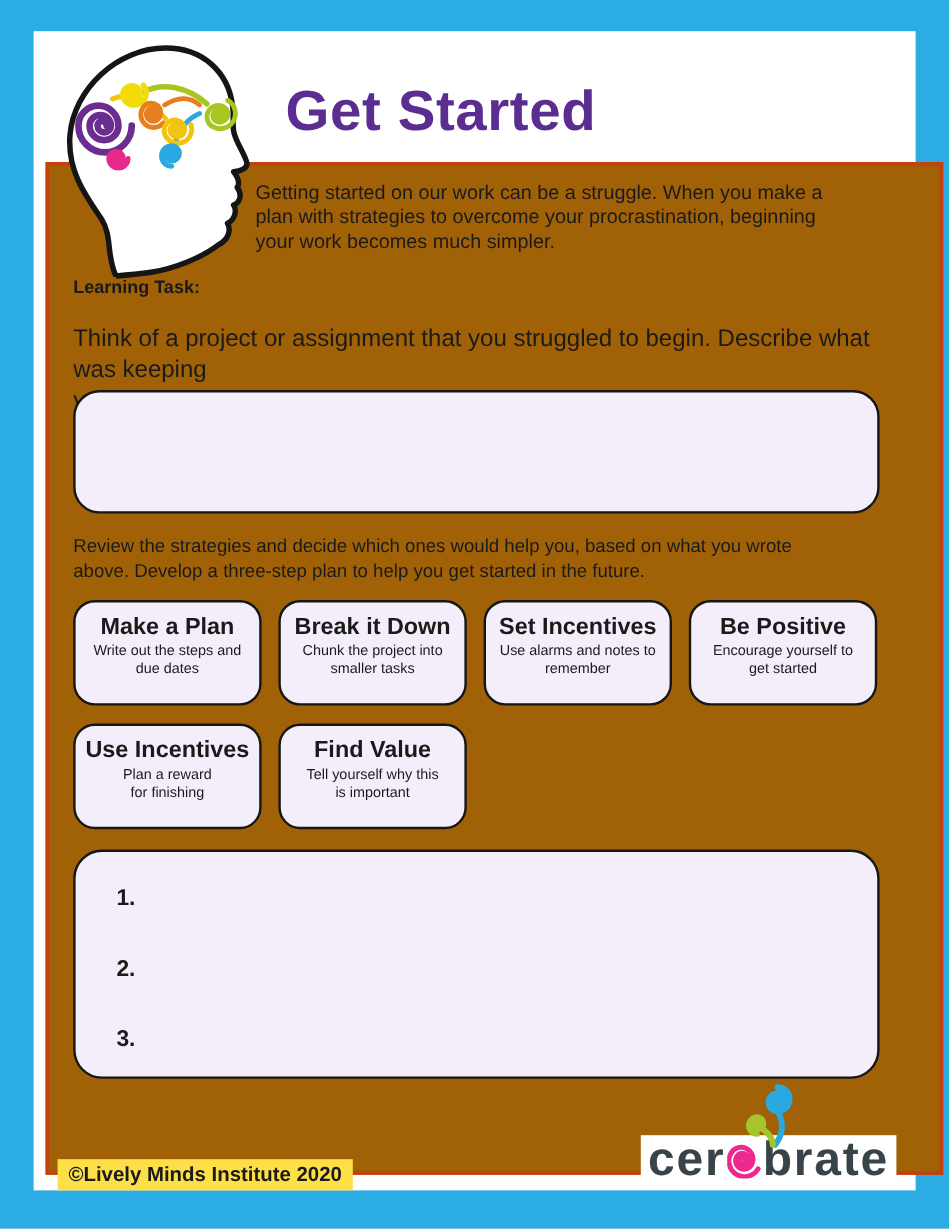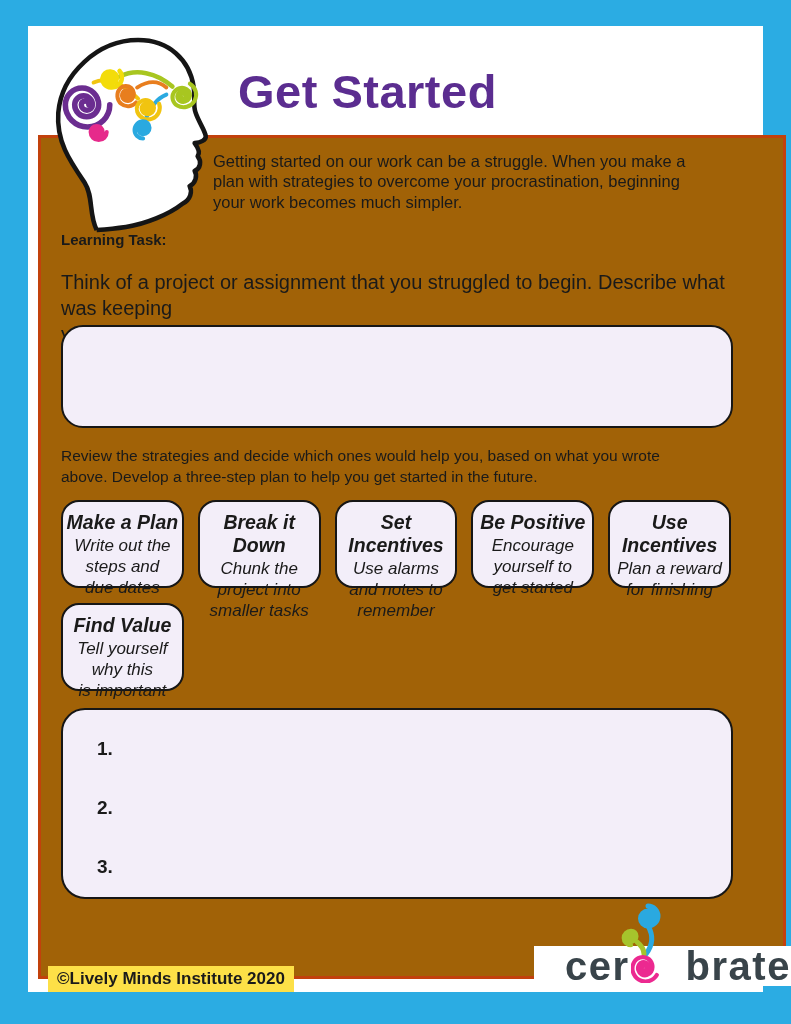--- a/index.html
+++ b/index.html
@@ -14,34 +14,34 @@
   .intro{position:absolute;left:172px;top:13px;width:548px;font-size:16.5px;
          line-height:1.24;white-space:pre-line;}
   .lt-heading{position:absolute;left:20px;top:93px;font-size:15px;font-weight:bold;}
   .lt-prompt{position:absolute;left:20px;top:131px;width:690px;font-size:20px;
              line-height:1.3;white-space:pre-line;}
   .panel{background:#F3EEF9;border:2.5px solid #161616;box-sizing:border-box;}
   .answer-box{position:absolute;left:20px;top:187px;width:672px;height:103px;border-radius:22px;}
   .review{position:absolute;left:20px;top:308px;width:690px;font-size:15.5px;
           line-height:1.35;white-space:pre-line;}
   .cards{position:absolute;left:20px;top:362px;width:670px;display:grid;
-         grid-template-columns:1fr 1fr 1fr 1fr 1fr;grid-template-rows:88px 88px;
-         column-gap:14px;row-gap:15px;font-style:italic;}
+         grid-template-columns:1fr 1fr 1fr 1fr;grid-template-rows:88px 88px;
+         column-gap:14px;row-gap:15px;}
   .card{border-radius:18px;text-align:center;padding-top:9px;}
   .card .c-title{font-size:19.5px;font-weight:bold;margin-bottom:1px;}
-  .card .c-desc{font-size:17px;line-height:1.24;white-space:pre-line;}
+  .card .c-desc{font-size:12px;line-height:1.24;white-space:pre-line;}
   .plan-box{position:absolute;left:20px;top:570px;width:672px;height:191px;border-radius:24px;}
   .plan-step{position:absolute;left:34px;font-size:19px;font-weight:bold;}
   .plan-step.s0{top:28px}.plan-step.s1{top:87px}.plan-step.s2{top:146px}
   .copyright{position:absolute;left:48px;top:966px;background:#fde047;padding:0 9px;
              font-size:17px;font-weight:bold;line-height:26px;white-space:nowrap;}
   .brand{position:absolute;left:534px;top:946px;background:#ffffff;padding:0 6px;
          white-space:nowrap;}
   .brand .word{font-size:40px;line-height:40px;font-weight:bold;color:#39444A;
-               letter-spacing:1.5px;margin-left:25px;}
+               letter-spacing:1.5px;}
   .brand .e-swirl{display:inline-block;width:29px;height:29px;position:relative;top:3px;margin:0 1px;}
   .brand .top-swirl{position:absolute;left:86px;top:-44px;width:46px;height:58px;}
 </style>
 </head>
 <body>
 
 <div class="page">
   <div class="paper"></div>
 
   <div class="main-box">

